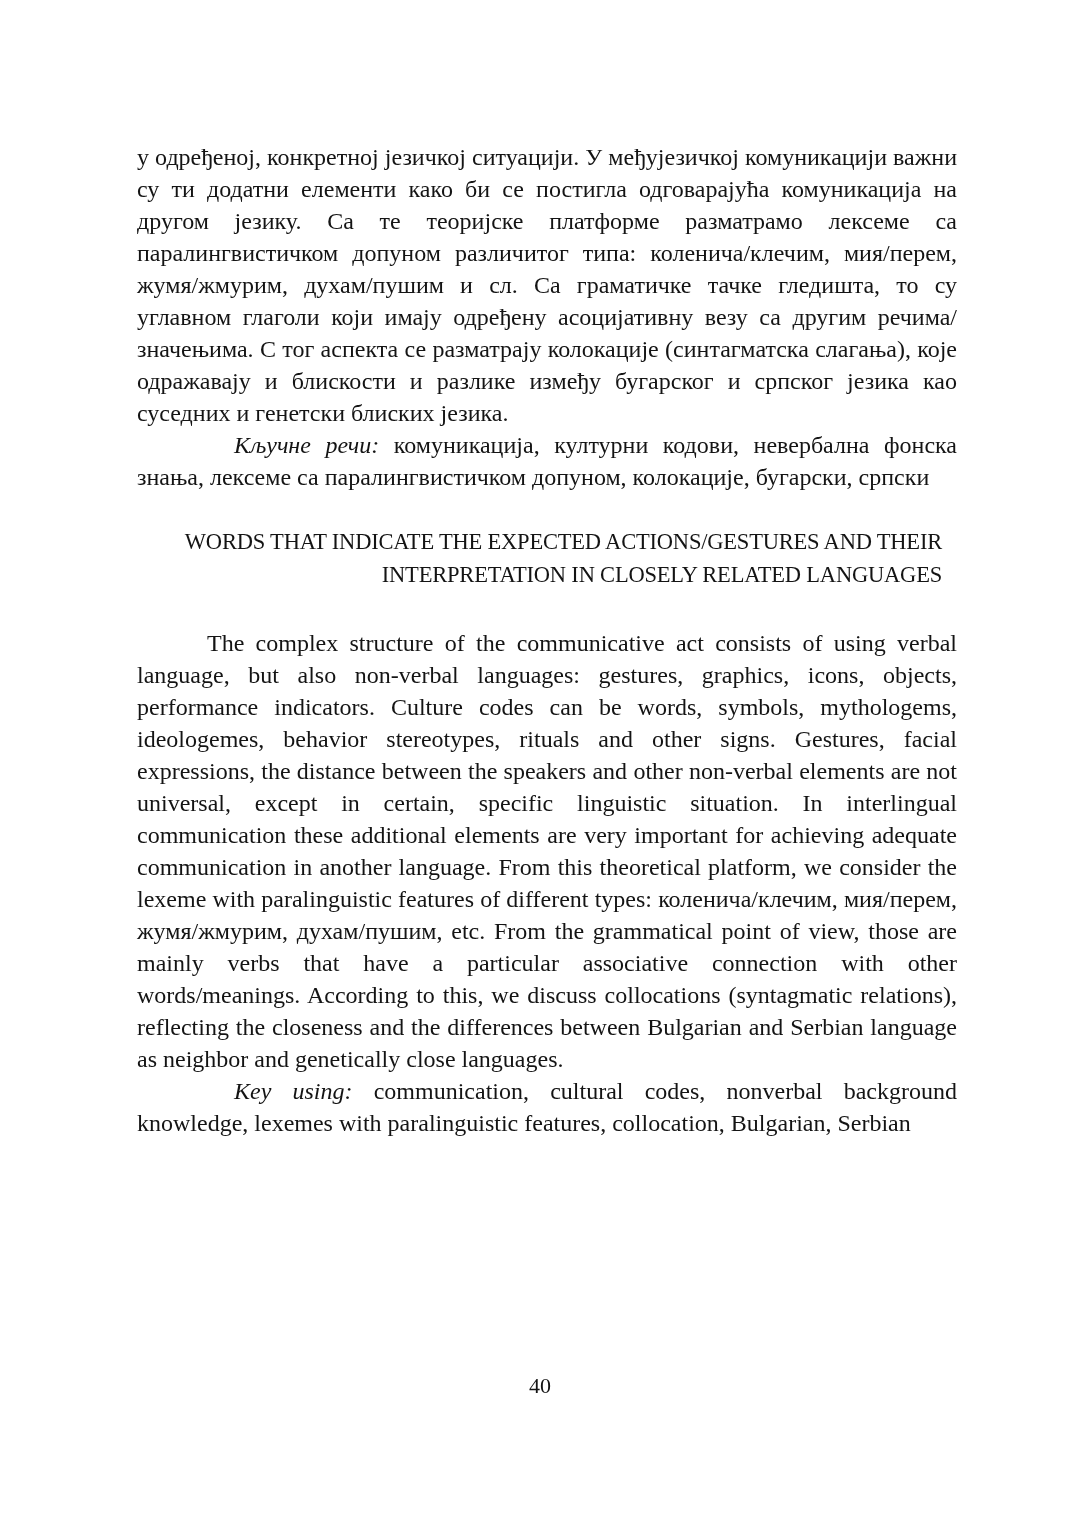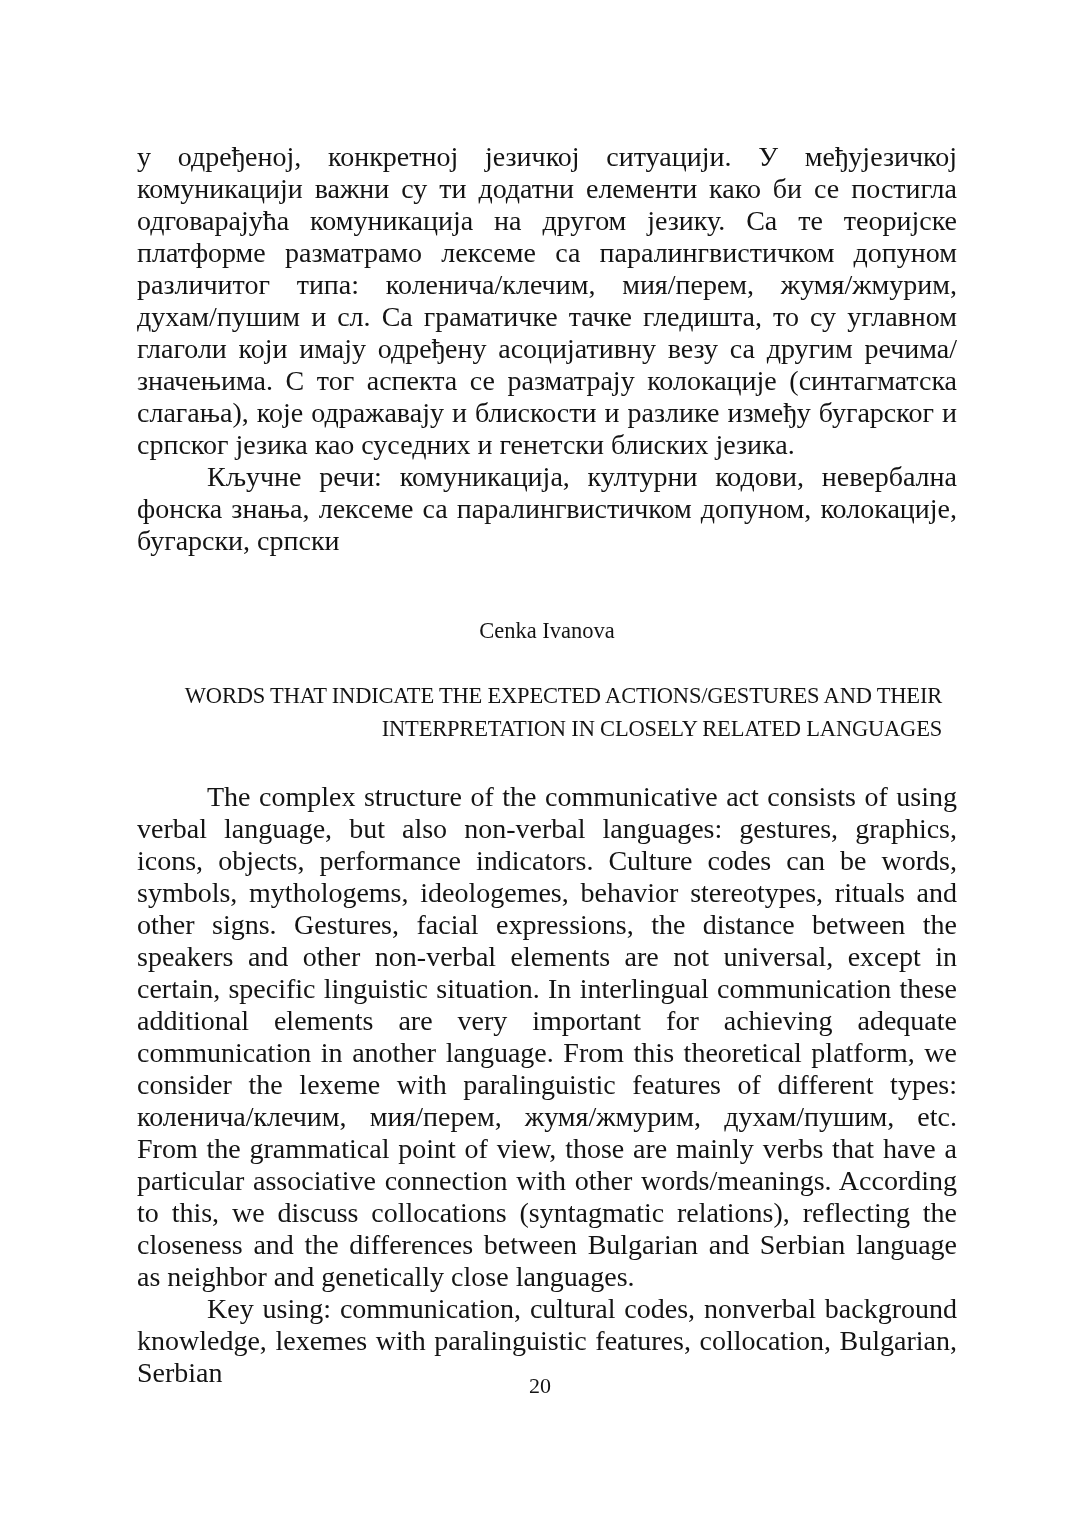--- a/index.html
+++ b/index.html
@@ -12,29 +12,31 @@
     width: 1080px;
     height: 1530px;
     margin: 0 auto;
     background: #ffffff;
     font-family: "Liberation Serif", serif;
     color: #141414;
     box-sizing: border-box;
     padding: 141px 123px 0 137px;
   }
   .body-text {
-    font-size: 28px;
+    font-size: 24px;
     line-height: 32px;
     text-align: justify;
     margin: 0;
   }
   .indent {
     text-indent: 70px;
   }
   .italic {
+    font-style: italic;
+    margin-left: 27px;
   }
   .author-line {
     margin-top: 58px;
     font-size: 22.5px;
     line-height: 32px;
     text-align: center;
   }
   .paper-title {
     margin: 32px auto 0 auto;
     max-width: 790px;
@@ -58,23 +60,22 @@
 </style>
 </head>
 <body>
 
 <div class="page">
 
   <p class="body-text">у одређеној, конкретној језичкој ситуацији. У међујезичкој комуникацији важни су ти додатни елементи како би се постигла одговарајућа комуникација на другом језику. Са те теоријске платформе разматрамо лексеме са паралингвистичком допуном различитог типа: коленича/клечим, мия/перем, жумя/жмурим, духам/пушим и сл. Са граматичке тачке гледишта, то су углавном глаголи који имају одређену асоцијативну везу са другим речима/значењима. С тог аспекта се разматрају колокације (синтагматска слагања), које одражавају и блискости и разлике између бугарског и српског језика као суседних и генетски блиских језика.</p>
 
   <p class="body-text indent"><span class="italic">Кључне речи:</span><span> комуникација, културни кодови, невербална фонска знања, лексеме са паралингвистичком допуном, колокације, бугарски, српски</span></p>
 
-  <p class="author-line">Cenka Ivanova</p>
 
   <p class="paper-title">WORDS THAT INDICATE THE EXPECTED ACTIONS/GESTURES AND THEIR INTERPRETATION IN CLOSELY RELATED LANGUAGES</p>
 
   <p class="body-text indent abstract-en">The complex structure of the communicative act consists of using verbal language, but also non-verbal languages: gestures, graphics, icons, objects, performance indicators. Culture codes can be words, symbols, mythologems, ideologemes, behavior stereotypes, rituals and other signs. Gestures, facial expressions, the distance between the speakers and other non-verbal elements are not universal, except in certain, specific linguistic situation. In interlingual communication these additional elements are very important for achieving adequate communication in another language. From this theoretical platform, we consider the lexeme with paralinguistic features of different types: коленича/клечим, мия/перем, жумя/жмурим, духам/пушим, etc. From the grammatical point of view, those are mainly verbs that have a particular associative connection with other words/meanings. According to this, we discuss collocations (syntagmatic relations), reflecting the closeness and the differences between Bulgarian and Serbian language as neighbor and genetically close languages.</p>
 
   <p class="body-text indent"><span class="italic">Key using:</span><span> communication, cultural codes, nonverbal background knowledge, lexemes with paralinguistic features, collocation, Bulgarian, Serbian</span></p>
 
-  <div class="page-number">20</div>
+  <div class="page-number">40</div>
 
 </div>
 
 </body></html>

